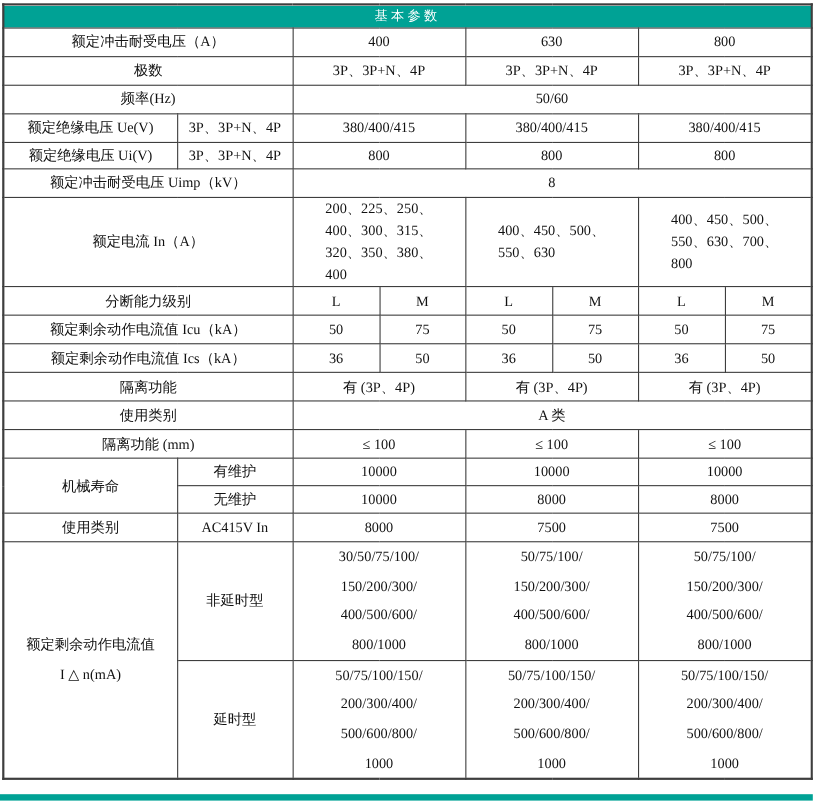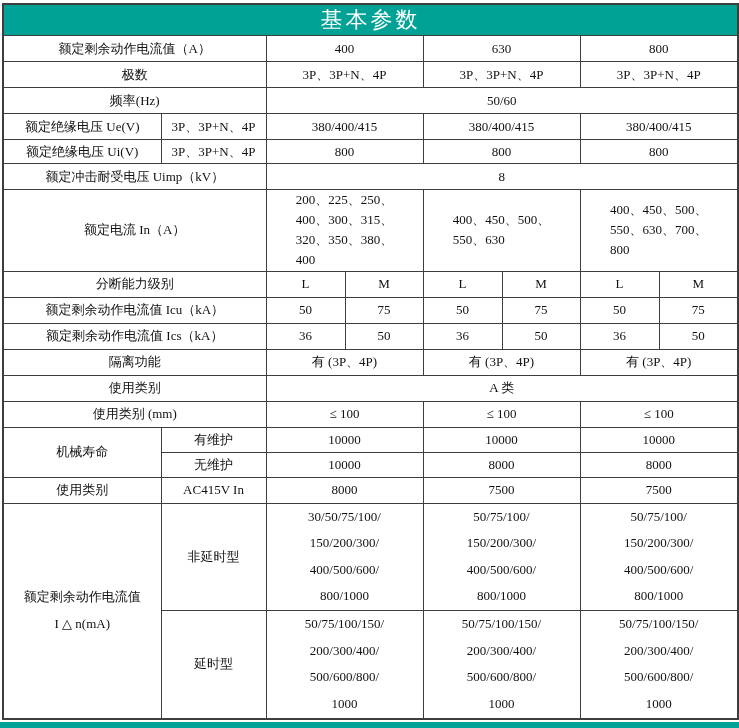--- a/index.html
+++ b/index.html
@@ -13,21 +13,21 @@
     width:735px; margin:3px 0 0 2px;
     border:2px solid var(--border);
   }
   td {
     border:1px solid var(--border);
     text-align:center; vertical-align:middle;
     font-size:13px; padding:0 2px; overflow:hidden;
   }
   .header-cell {
     background:var(--accent); color:#ffffff;
-    font-size:22px; letter-spacing:3px;
+    font-size:12px; letter-spacing:3px;
   }
   .in-block {
     display:inline-block; text-align:left;
     white-space:pre-line; line-height:1.55;
   }
   .ml2 { white-space:pre-line; line-height:2.05; }
   .footer-bar {
     position:absolute; left:0; bottom:0;
     width:739px; height:6px; background:var(--accent);
   }
@@ -46,21 +46,21 @@
     <col style="width:79px">
       <col style="width:79px">
   </colgroup>
 
   <tbody>
       <tr style="height:21px">
     <td colspan="8" class="header-cell">基本参数</td>
   </tr>
 
   <tr style="height:26px">
-    <td colspan="2">额定剩余动作电流值（A）</td>
+    <td colspan="2">额定冲击耐受电压（A）</td>
     <td colspan="2">400</td>
     <td colspan="2">630</td>
     <td colspan="2">800</td>
   </tr>
 
   <tr style="height:26px">
     <td colspan="2">极数</td>
     <td colspan="2">3P、3P+N、4P</td>
     <td colspan="2">3P、3P+N、4P</td>
     <td colspan="2">3P、3P+N、4P</td>
@@ -141,21 +141,21 @@
     <td colspan="2">有 (3P、4P)</td>
     <td colspan="2">有 (3P、4P)</td>
   </tr>
 
   <tr style="height:26px">
     <td colspan="2">使用类别</td>
     <td colspan="6">A 类</td>
   </tr>
 
   <tr style="height:26px">
-    <td colspan="2">使用类别 (mm)</td>
+    <td colspan="2">隔离功能 (mm)</td>
     <td colspan="2">≤ 100</td>
     <td colspan="2">≤ 100</td>
     <td colspan="2">≤ 100</td>
   </tr>
 
   <tr style="height:25px">
     <td rowspan="2">机械寿命</td>
     <td>有维护</td>
     <td colspan="2">10000</td>
     <td colspan="2">10000</td>

